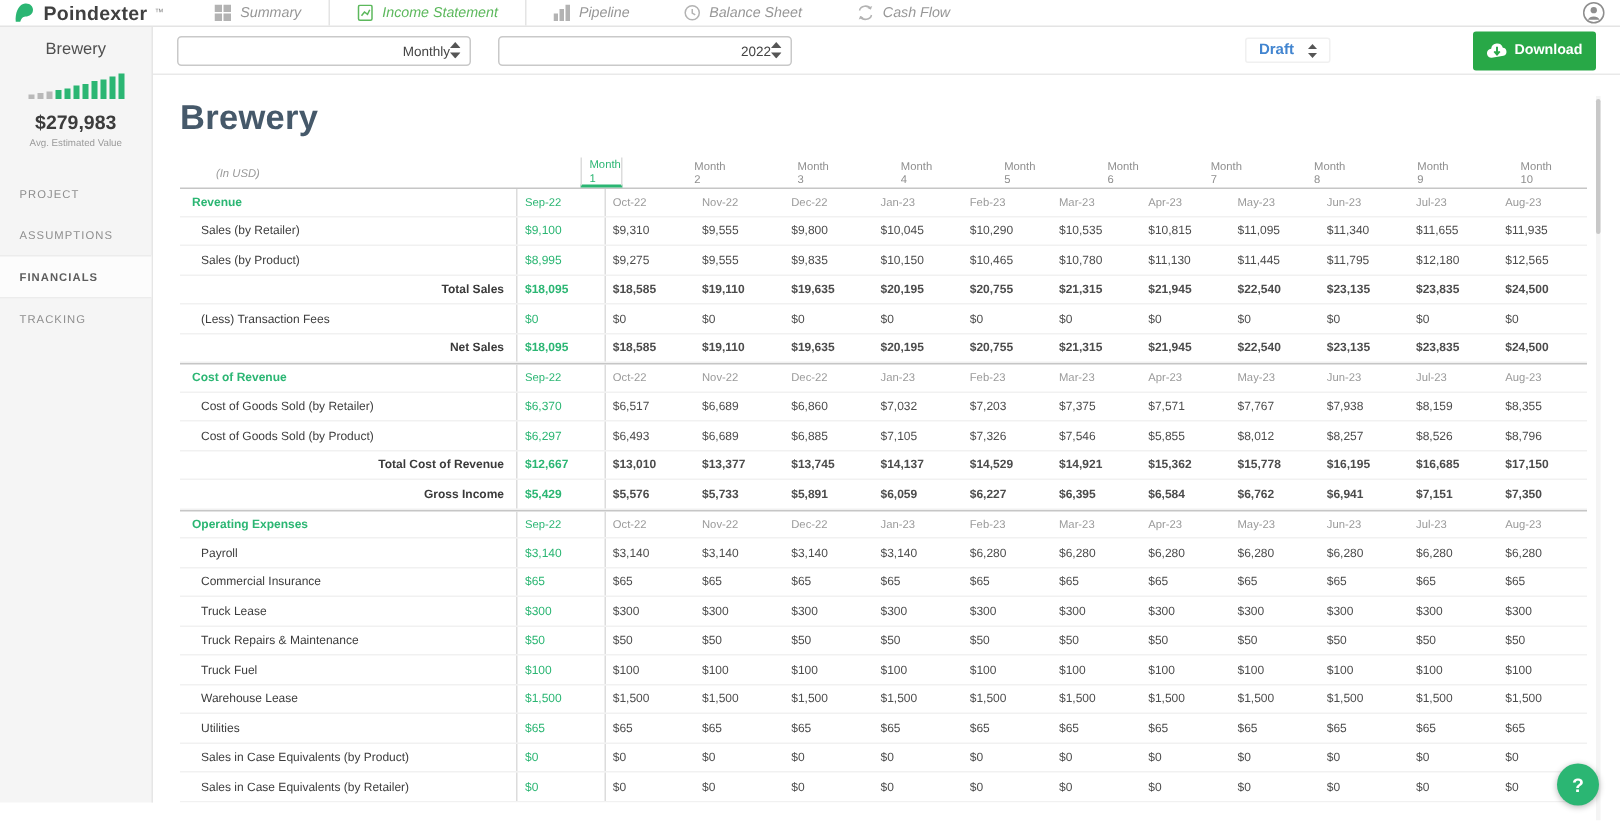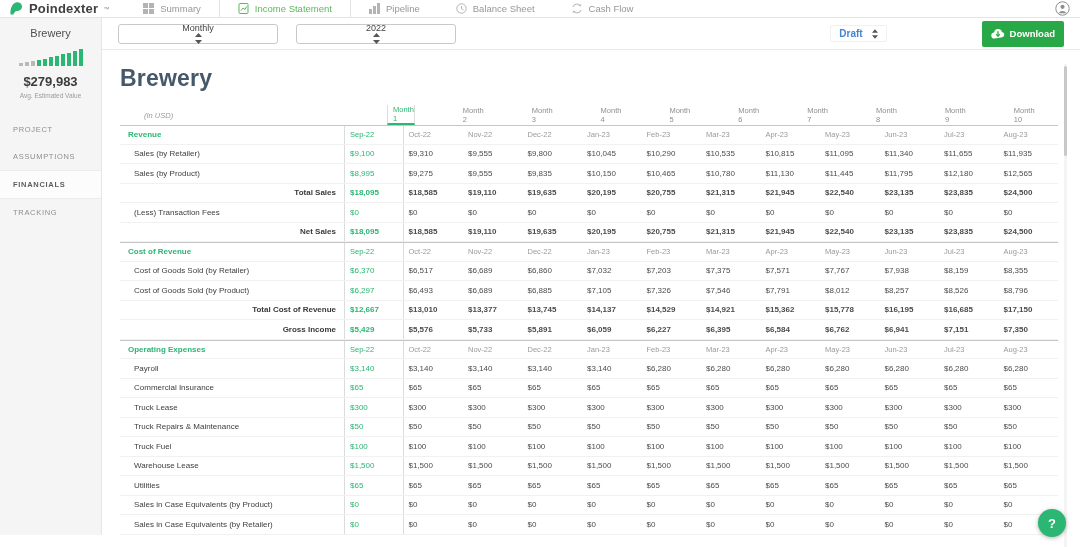--- a/index.html
+++ b/index.html
@@ -4,21 +4,21 @@
 <style>
   * { box-sizing: border-box; margin: 0; padding: 0; }
   html,body { width:1080px; height:547px; overflow:hidden; }
   body { font-family:"Liberation Sans", sans-serif; background:#fff; position:relative; }
 
   
   .topbar { height:18px; background:#fff; border-bottom:1px solid #e4e4e4; display:flex; align-items:stretch; }
   .logo { display:flex; align-items:center; gap:5px; padding:0 12px 0 9px; cursor:pointer; }
   .logo-text { font-size:13px; font-weight:700; color:#404040; letter-spacing:.2px; }
   .logo-mark { font-size:6px; color:#8a8a8a; vertical-align:super; }
-  .tabs { display:flex; margin-left:4px; }
+  .tabs { display:flex; margin-left:4px;font-style:italic; }
   .tab { display:flex; align-items:center; gap:6px; padding:0 18px; font-size:9.5px; color:#979797; cursor:pointer; white-space:nowrap; }
   .tab .ticon { color:#b3b3b3; display:flex; align-items:center; }
   .tab.active { color:var(--tab-green,#5cb85c); border-left:1px solid #e4e4e4; border-right:1px solid #e4e4e4; }
   .tab.active .ticon { color:var(--tab-green,#5cb85c); }
   .top-right { margin-left:auto; display:flex; align-items:center; padding-right:10px; color:#8e8e8e; cursor:pointer; }
 
   
   .shell { display:flex; height:517px; }
   .sidebar { width:102px; flex:none; background:#f5f5f5; border-right:1px solid #e6e6e6; }
   .side-name { text-align:center; font-size:11px; color:#4f4f4f; margin-top:9px; }
@@ -28,21 +28,21 @@
   .avg-value { text-align:center; font-size:13px; font-weight:700; color:#3c3c3c; margin-top:8px; }
   .avg-caption { text-align:center; font-size:6.5px; color:#9b9b9b; margin-top:3px; }
   .side-menu { margin-top:17px; }
   .side-item { font-size:7.5px; letter-spacing:.7px; color:#8e8e8e; padding:9px 0 9px 13px; cursor:pointer; }
   .side-item.active { background:#fcfcfc; color:#5d5d5d; font-weight:700; border-top:1px solid #ececec; border-bottom:1px solid #ececec; }
 
   .content { flex:1; min-width:0; display:flex; flex-direction:column; }
 
   
   .toolbar { height:32px; flex:none; background:#fff; border-bottom:1px solid #e9e9e9; display:flex; align-items:center; padding:0 16px; }
-  .select { width:160px; height:20px; background:#fff; border:1px solid #c9c9c9; border-radius:3px; display:flex; align-items:center; justify-content:center; font-size:9px; color:#444; padding:0 6px; cursor:pointer;flex-direction:column; }
+  .select { width:196px; height:20px; background:#fff; border:1px solid #c9c9c9; border-radius:3px; display:flex; align-items:center; justify-content:flex-end; font-size:9px; color:#444; padding:0 6px; cursor:pointer; }
   .select + .select { margin-left:18px; }
   .updown { color:#555; display:flex; align-items:center; }
   .spacer { flex:1; }
   .draft { display:flex; align-items:center; gap:9px; padding:2px 8px; border:1px solid #f0f0f0; border-radius:2px; margin-right:95px; cursor:pointer; background:#fff; }
   .draft-text { color:var(--draft-blue,#4285d0); font-weight:700; font-size:10px; }
   .download { display:flex; align-items:center; gap:5px; background:var(--button-green,#28a847); color:#fff; border:none; border-radius:2px; height:26px; padding:0 9px; font-size:9.5px; font-family:inherit; cursor:pointer;font-weight:bold; }
 
   
   .page { flex:1; padding:10px 16px 0 18px; overflow:hidden; background:#fff; }
   h1.page-title { font-size:23px; font-weight:600; color:var(--title-color,#46596a); margin:5px 0 13px; letter-spacing:.2px; }
@@ -357,21 +357,21 @@
           </div>
           <div class="trow item">
             <div class="tlabel">Cost of Goods Sold (by Product)</div>
             <div class="tcell val first">$6,297</div>
             <div class="tcell val">$6,493</div>
             <div class="tcell val">$6,689</div>
             <div class="tcell val">$6,885</div>
             <div class="tcell val">$7,105</div>
             <div class="tcell val">$7,326</div>
             <div class="tcell val">$7,546</div>
-            <div class="tcell val">$7,791</div>
+            <div class="tcell val">$5,855</div>
             <div class="tcell val">$8,012</div>
             <div class="tcell val">$8,257</div>
             <div class="tcell val">$8,526</div>
             <div class="tcell val">$8,796</div>
           </div>
           <div class="trow total">
             <div class="tlabel">Total Cost of Revenue</div>
             <div class="tcell val first">$12,667</div>
             <div class="tcell val">$13,010</div>
             <div class="tcell val">$13,377</div>

